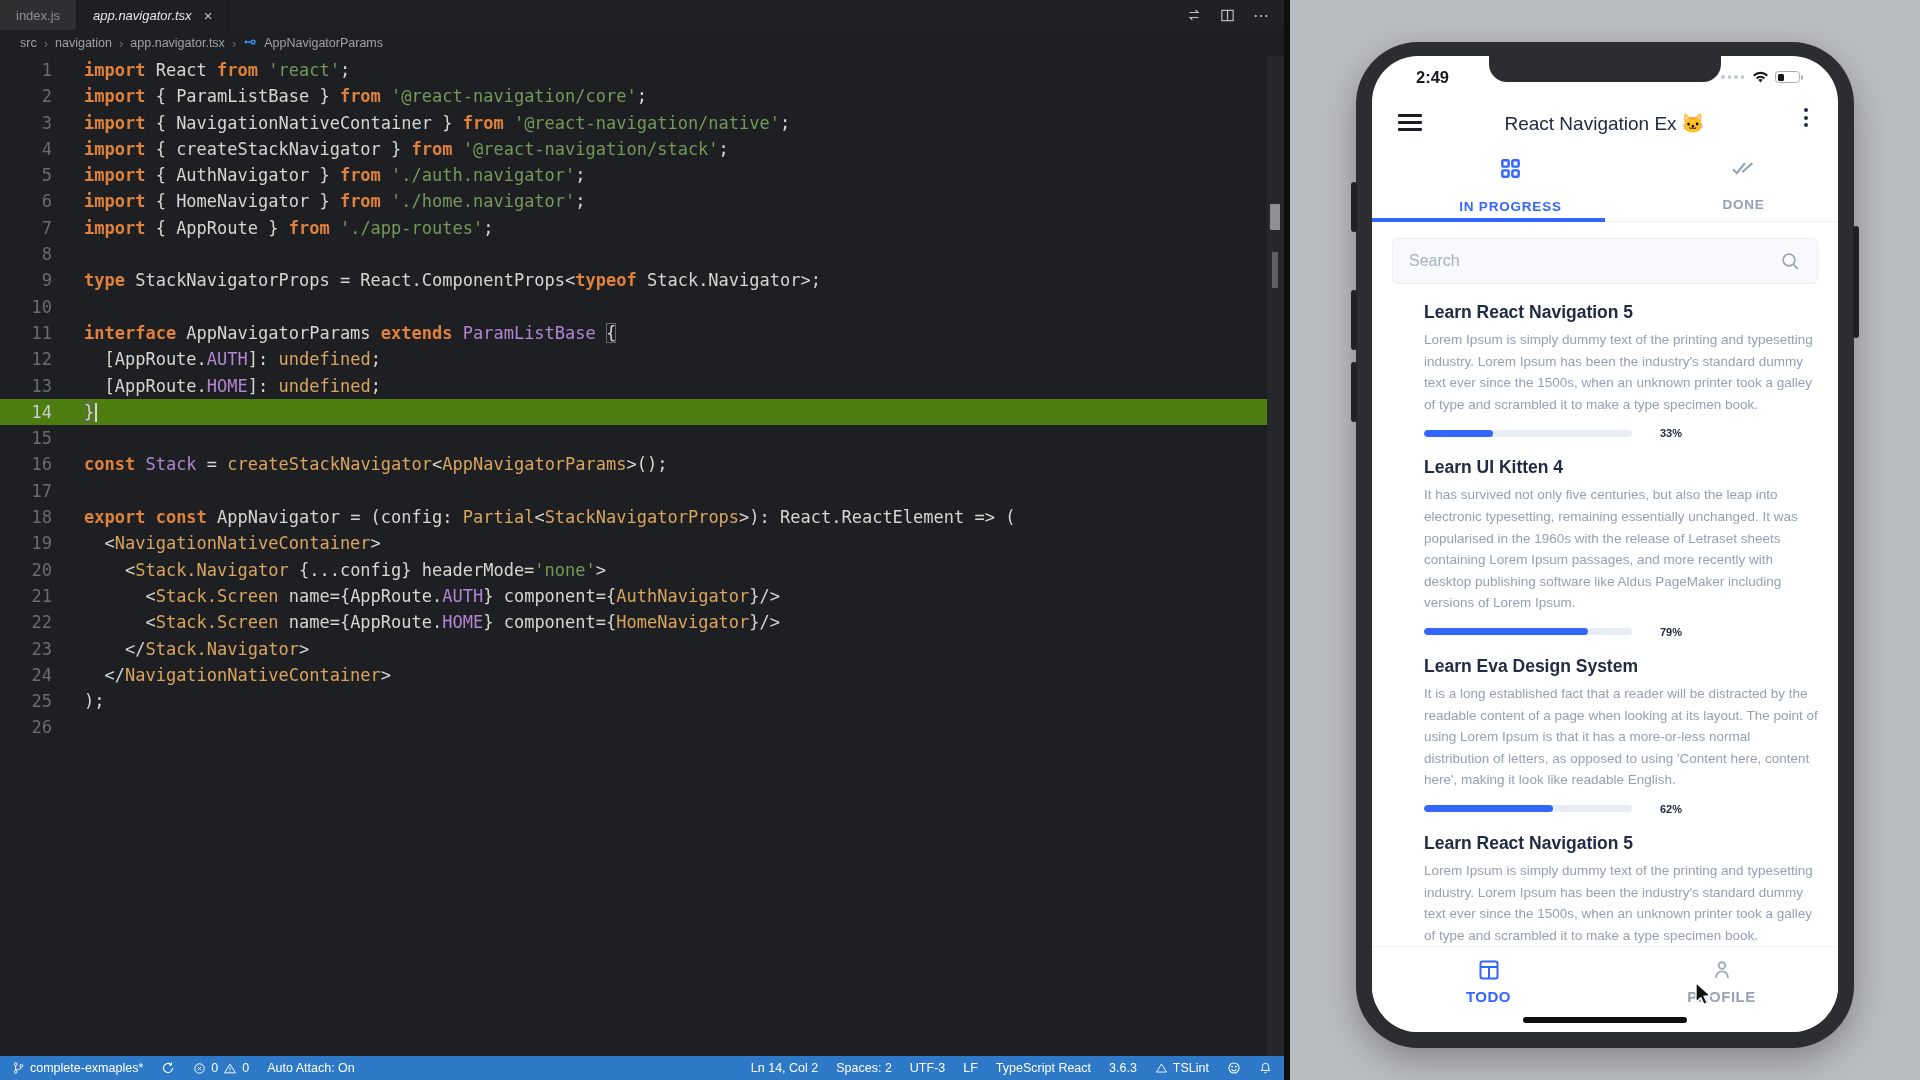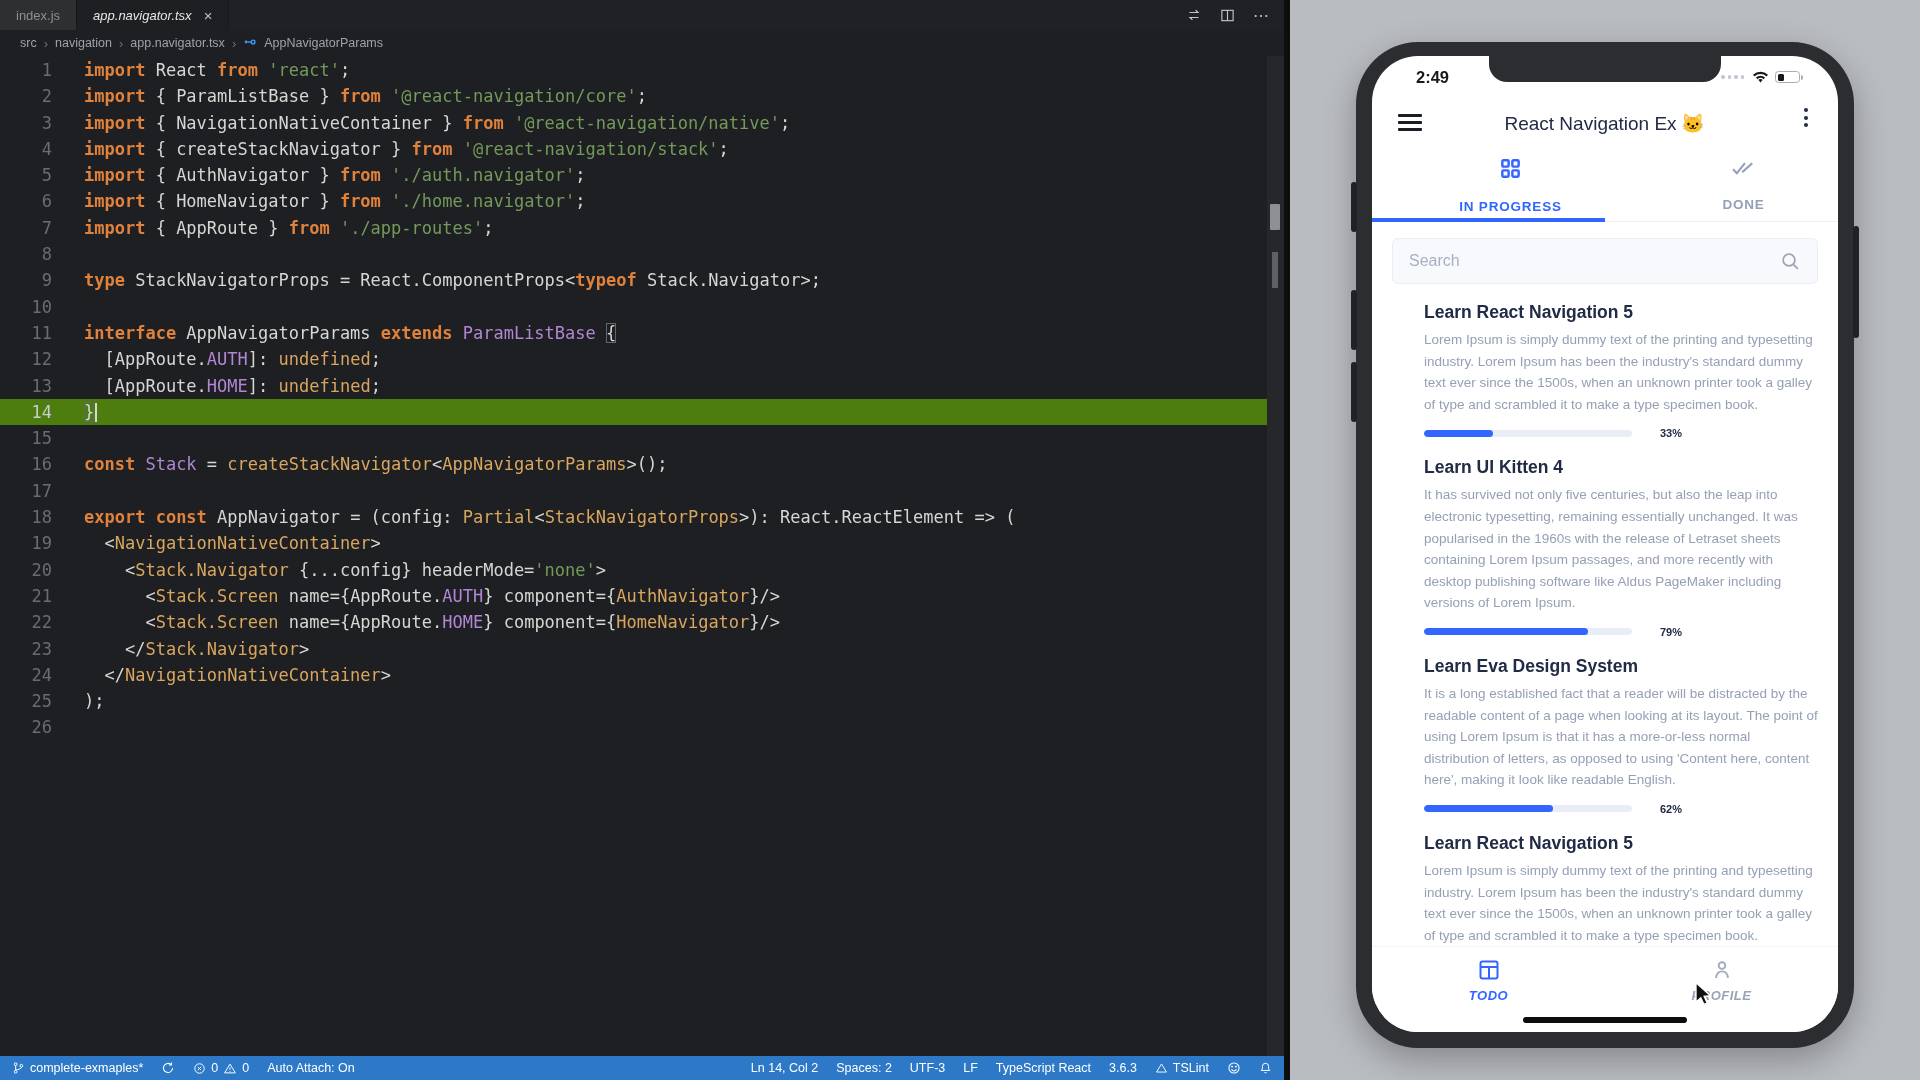--- a/index.html
+++ b/index.html
@@ -107,21 +107,21 @@
   .todo-desc { font-size:13.5px; line-height:21.6px; color:#95a0b4; }
   .progress-row { display:flex; align-items:center; margin-top:9px; height:18px; }
   .progress-track { width:208px; height:7px; border-radius:4px; background:#e9eef6; overflow:hidden; }
   .progress-fill { height:100%; background:#3366ff; border-radius:4px; }
   .progress-label { margin-left:28px; font-size:11px; font-weight:bold; color:#222b45; }
 
   .p-bottomnav { position:absolute; bottom:0; left:0; right:0; height:86px; background:#fff;
                  display:flex; border-top:1px solid #f2f4f8; }
   .p-nav-tab { flex:1; display:flex; flex-direction:column; align-items:center; padding-top:11px;
                gap:6px; cursor:pointer; }
-  .p-nav-label { font-size:13px; font-weight:bold; letter-spacing:.5px;font-style:italic; }
+  .p-nav-label { font-size:15px; font-weight:bold; letter-spacing:.5px; }
   .p-nav-tab.active .p-nav-label { color:#3366ff; }
   .p-nav-tab.inactive .p-nav-label { color:#99a3b5; }
   .home-bar { position:absolute; bottom:9px; left:50%; transform:translateX(-50%); width:164px;
               height:6px; border-radius:3.5px; background:#0c0d0f; z-index:7; }
 
   #mouse-cursor { position:absolute; left:1693px; top:982px; z-index:20; pointer-events:none; }
 </style>
 </head>
 <body>
 

